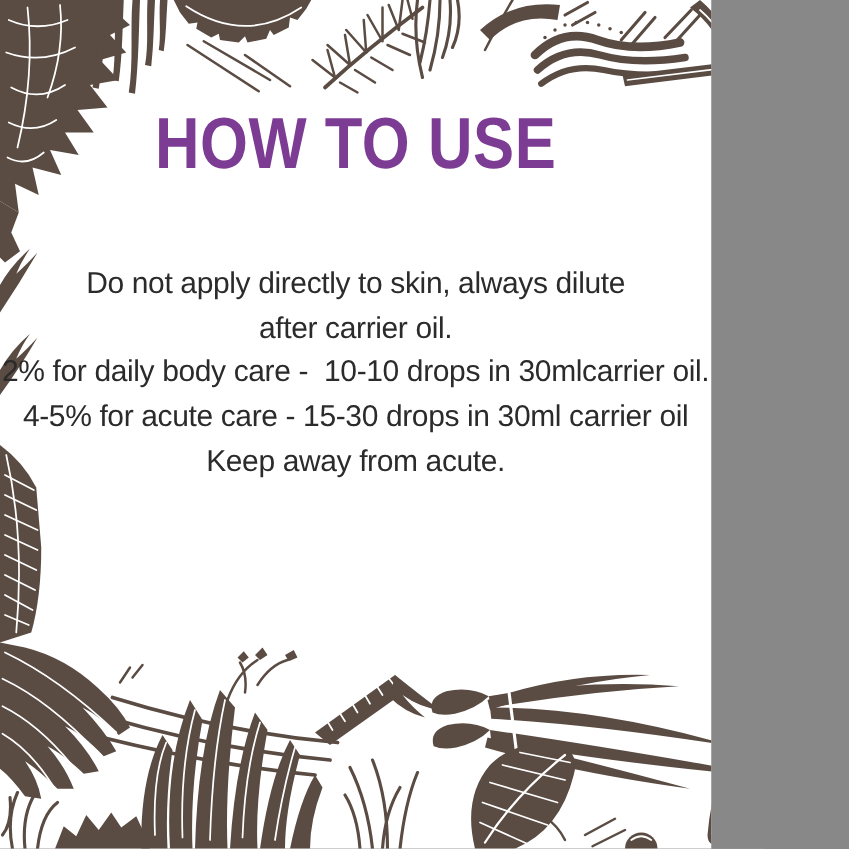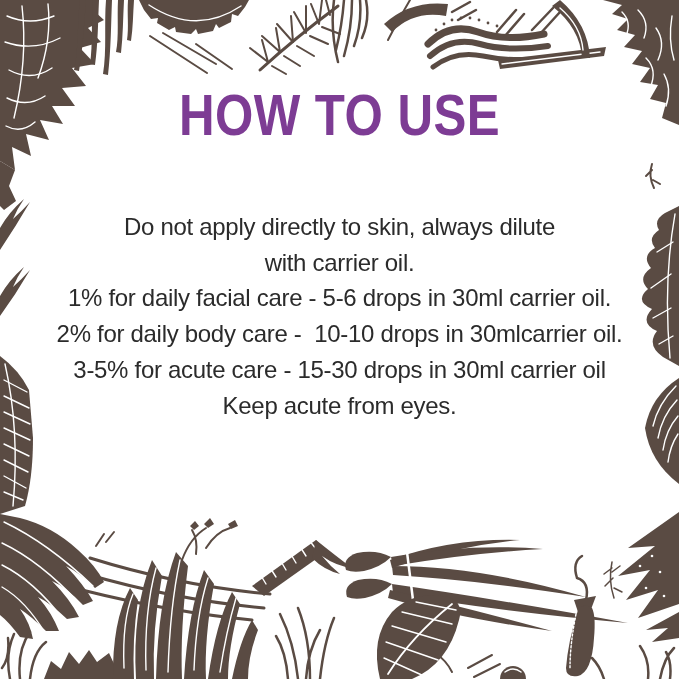--- a/index.html
+++ b/index.html
@@ -3,21 +3,21 @@
 <meta charset="utf-8">
 <style>
   :root{
     --accent:#7d3c94;
     --text:#2b2b2b;
     --ink:#5a4b43;
     --bg:#ffffff;
   }
   html,body{margin:0;padding:0;background:#888;}
   .canvas{
-    position:relative;width:679px;height:679px;background:var(--bg);
+    position:relative;width:569px;height:679px;background:var(--bg);
     overflow:hidden;font-family:"Liberation Sans",sans-serif;
   }
   .border-art{position:absolute;inset:0;width:679px;height:679px;}
   .ink{fill:var(--ink);stroke:none;}
   .ink-stroke{fill:none;stroke:var(--ink);stroke-linecap:round;}
   .vein{fill:none;stroke:#ffffff;stroke-width:1.4;stroke-linecap:round;}
   .dot{fill:var(--ink);}
   .dot-w{fill:#ffffff;}
   .page-title{
     position:absolute;top:86px;left:0;right:0;margin:0;
@@ -218,20 +218,19 @@
       <path class="ink" d="M500,679 A13,13 0 0 1 526,679 Z"></path>
       <path class="vein" d="M505,672 Q513,666 521,672"></path>
     </g>
 
   </svg>
 
   <h1 class="page-title">HOW TO USE</h1>
 
   <div class="lines">
     <p class="line">Do not apply directly to skin, always dilute</p>
-    <p class="line">with carrier oil.</p>
-    <p class="line">1% for daily facial care - 5-6 drops in 30ml carrier oil.</p>
+    <p class="line">after carrier oil.</p>
     <p class="line">2% for daily body care -  10-10 drops in 30mlcarrier oil.</p>
-    <p class="line">3-5% for acute care - 15-30 drops in 30ml carrier oil</p>
-    <p class="line">Keep acute from eyes.</p>
+    <p class="line">4-5% for acute care - 15-30 drops in 30ml carrier oil</p>
+    <p class="line">Keep away from acute.</p>
   </div>
 
 </div>
 
 </body></html>

